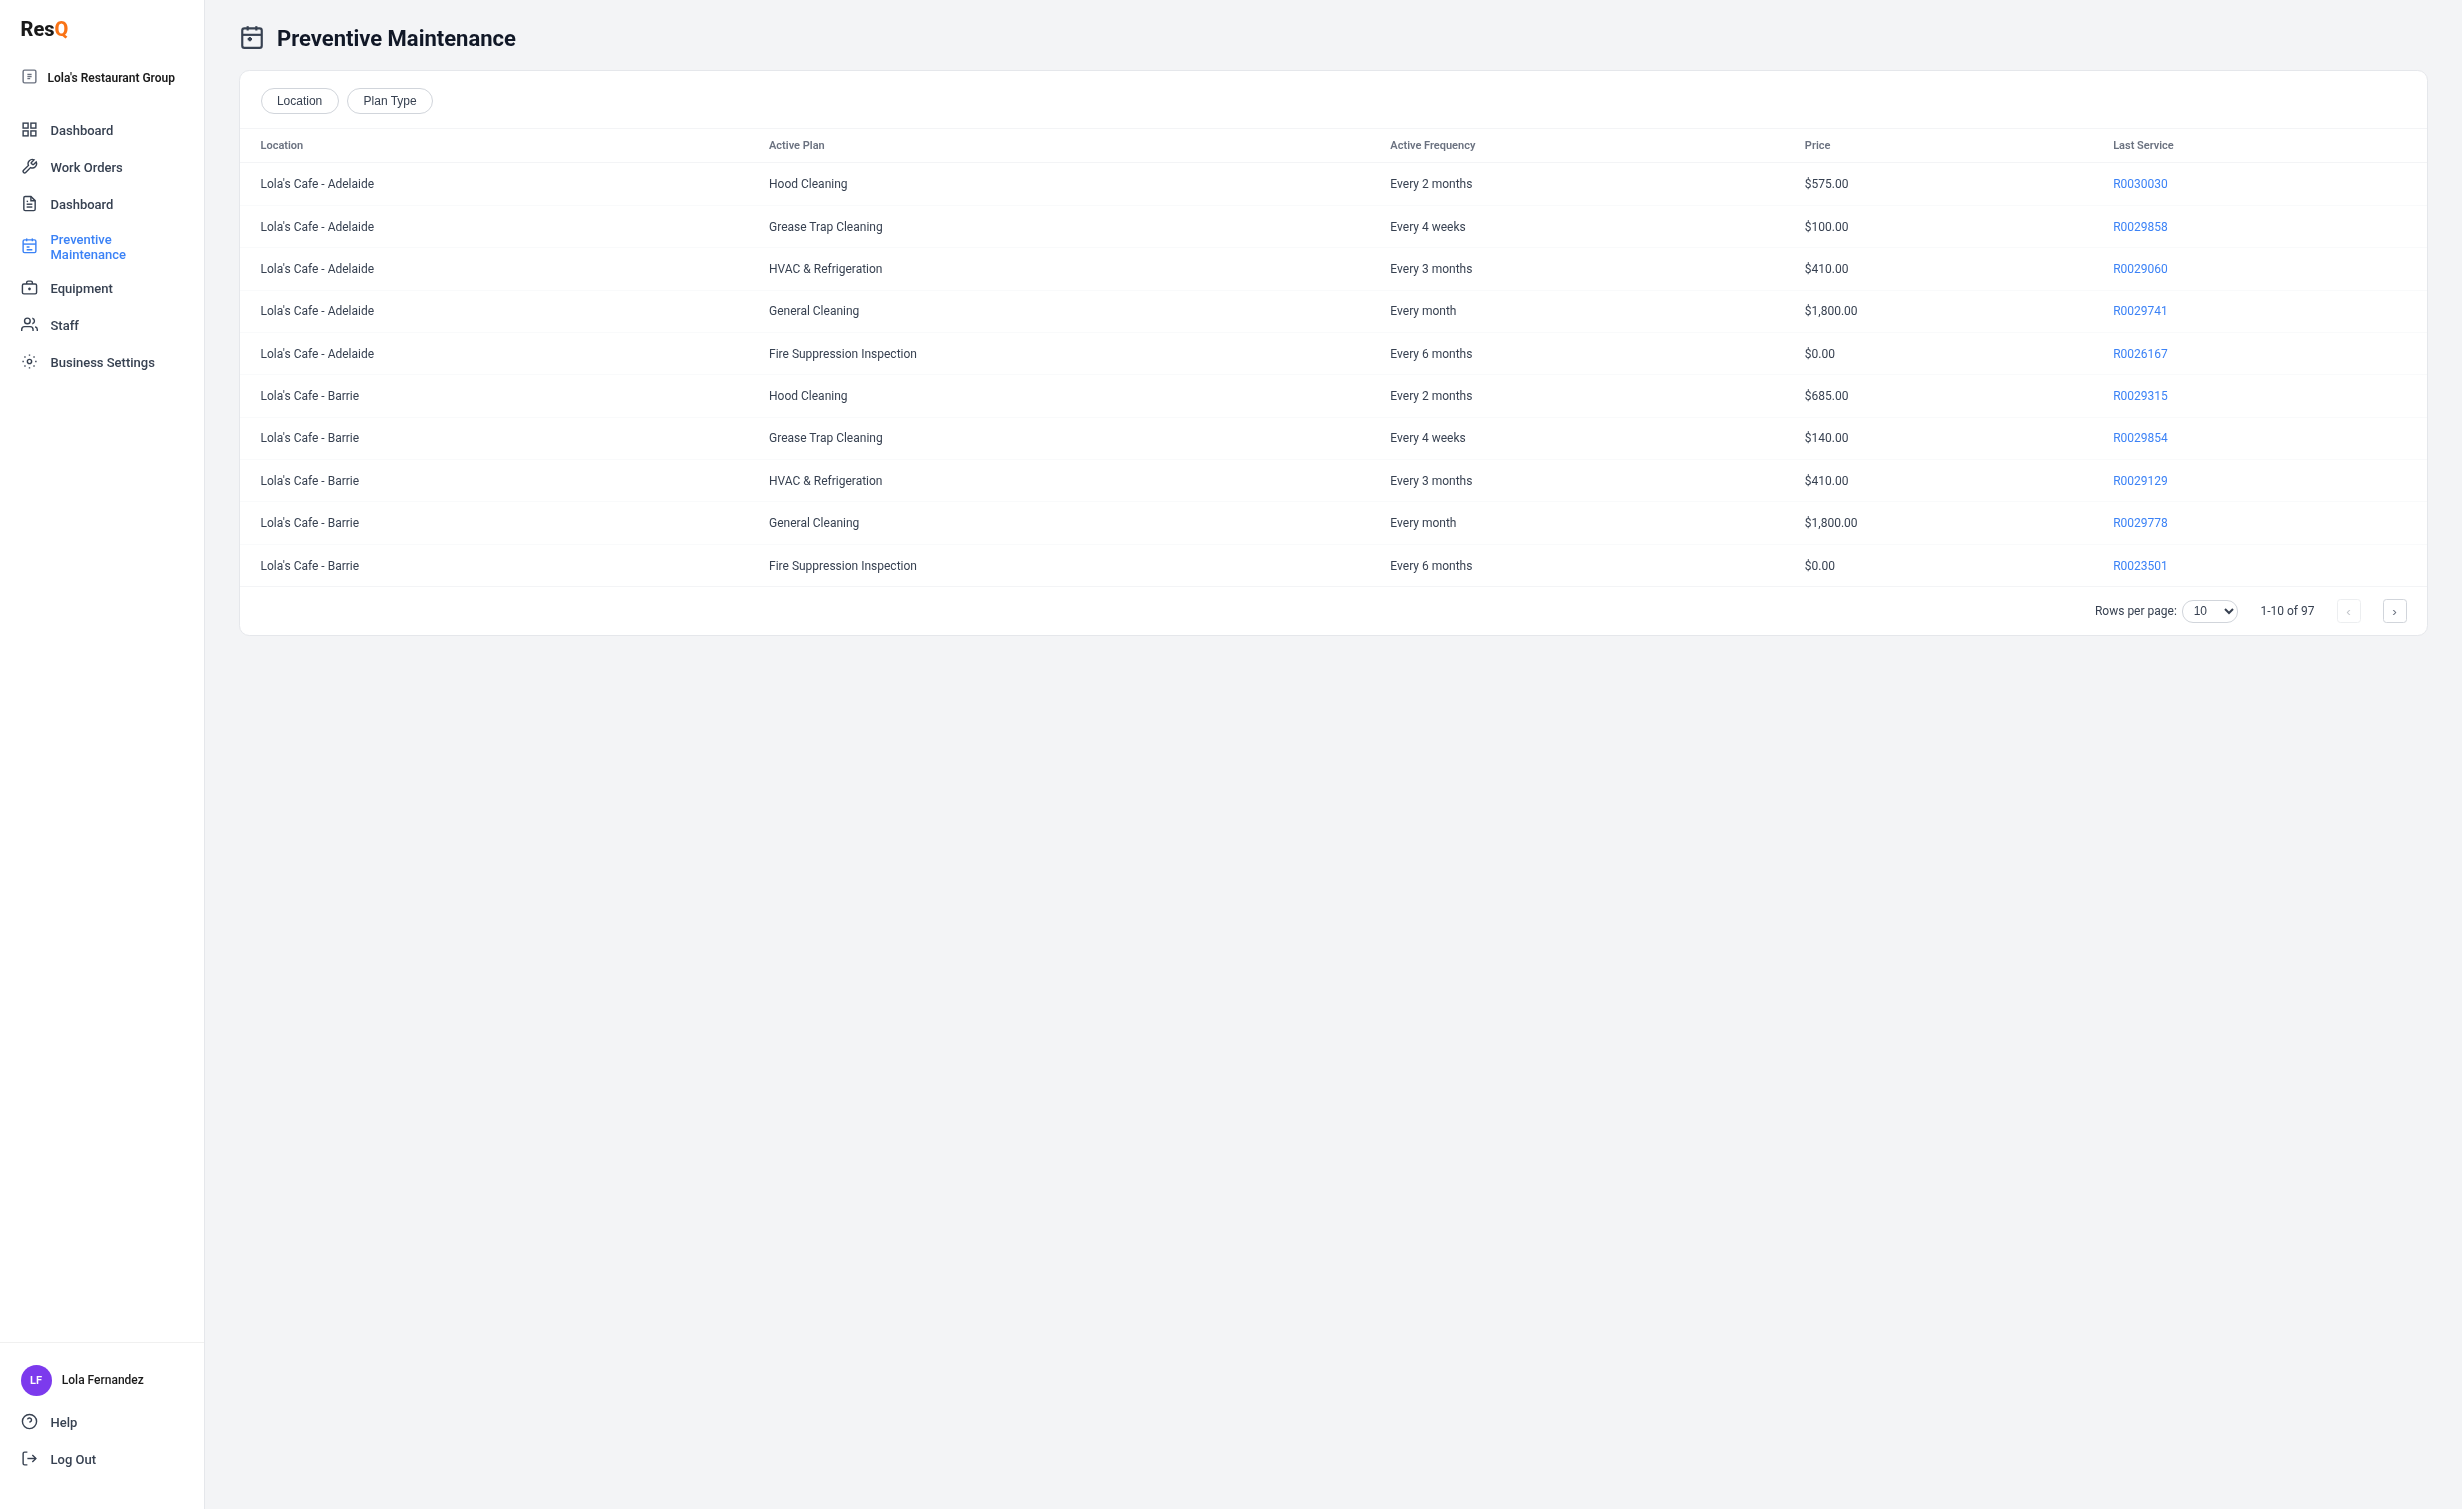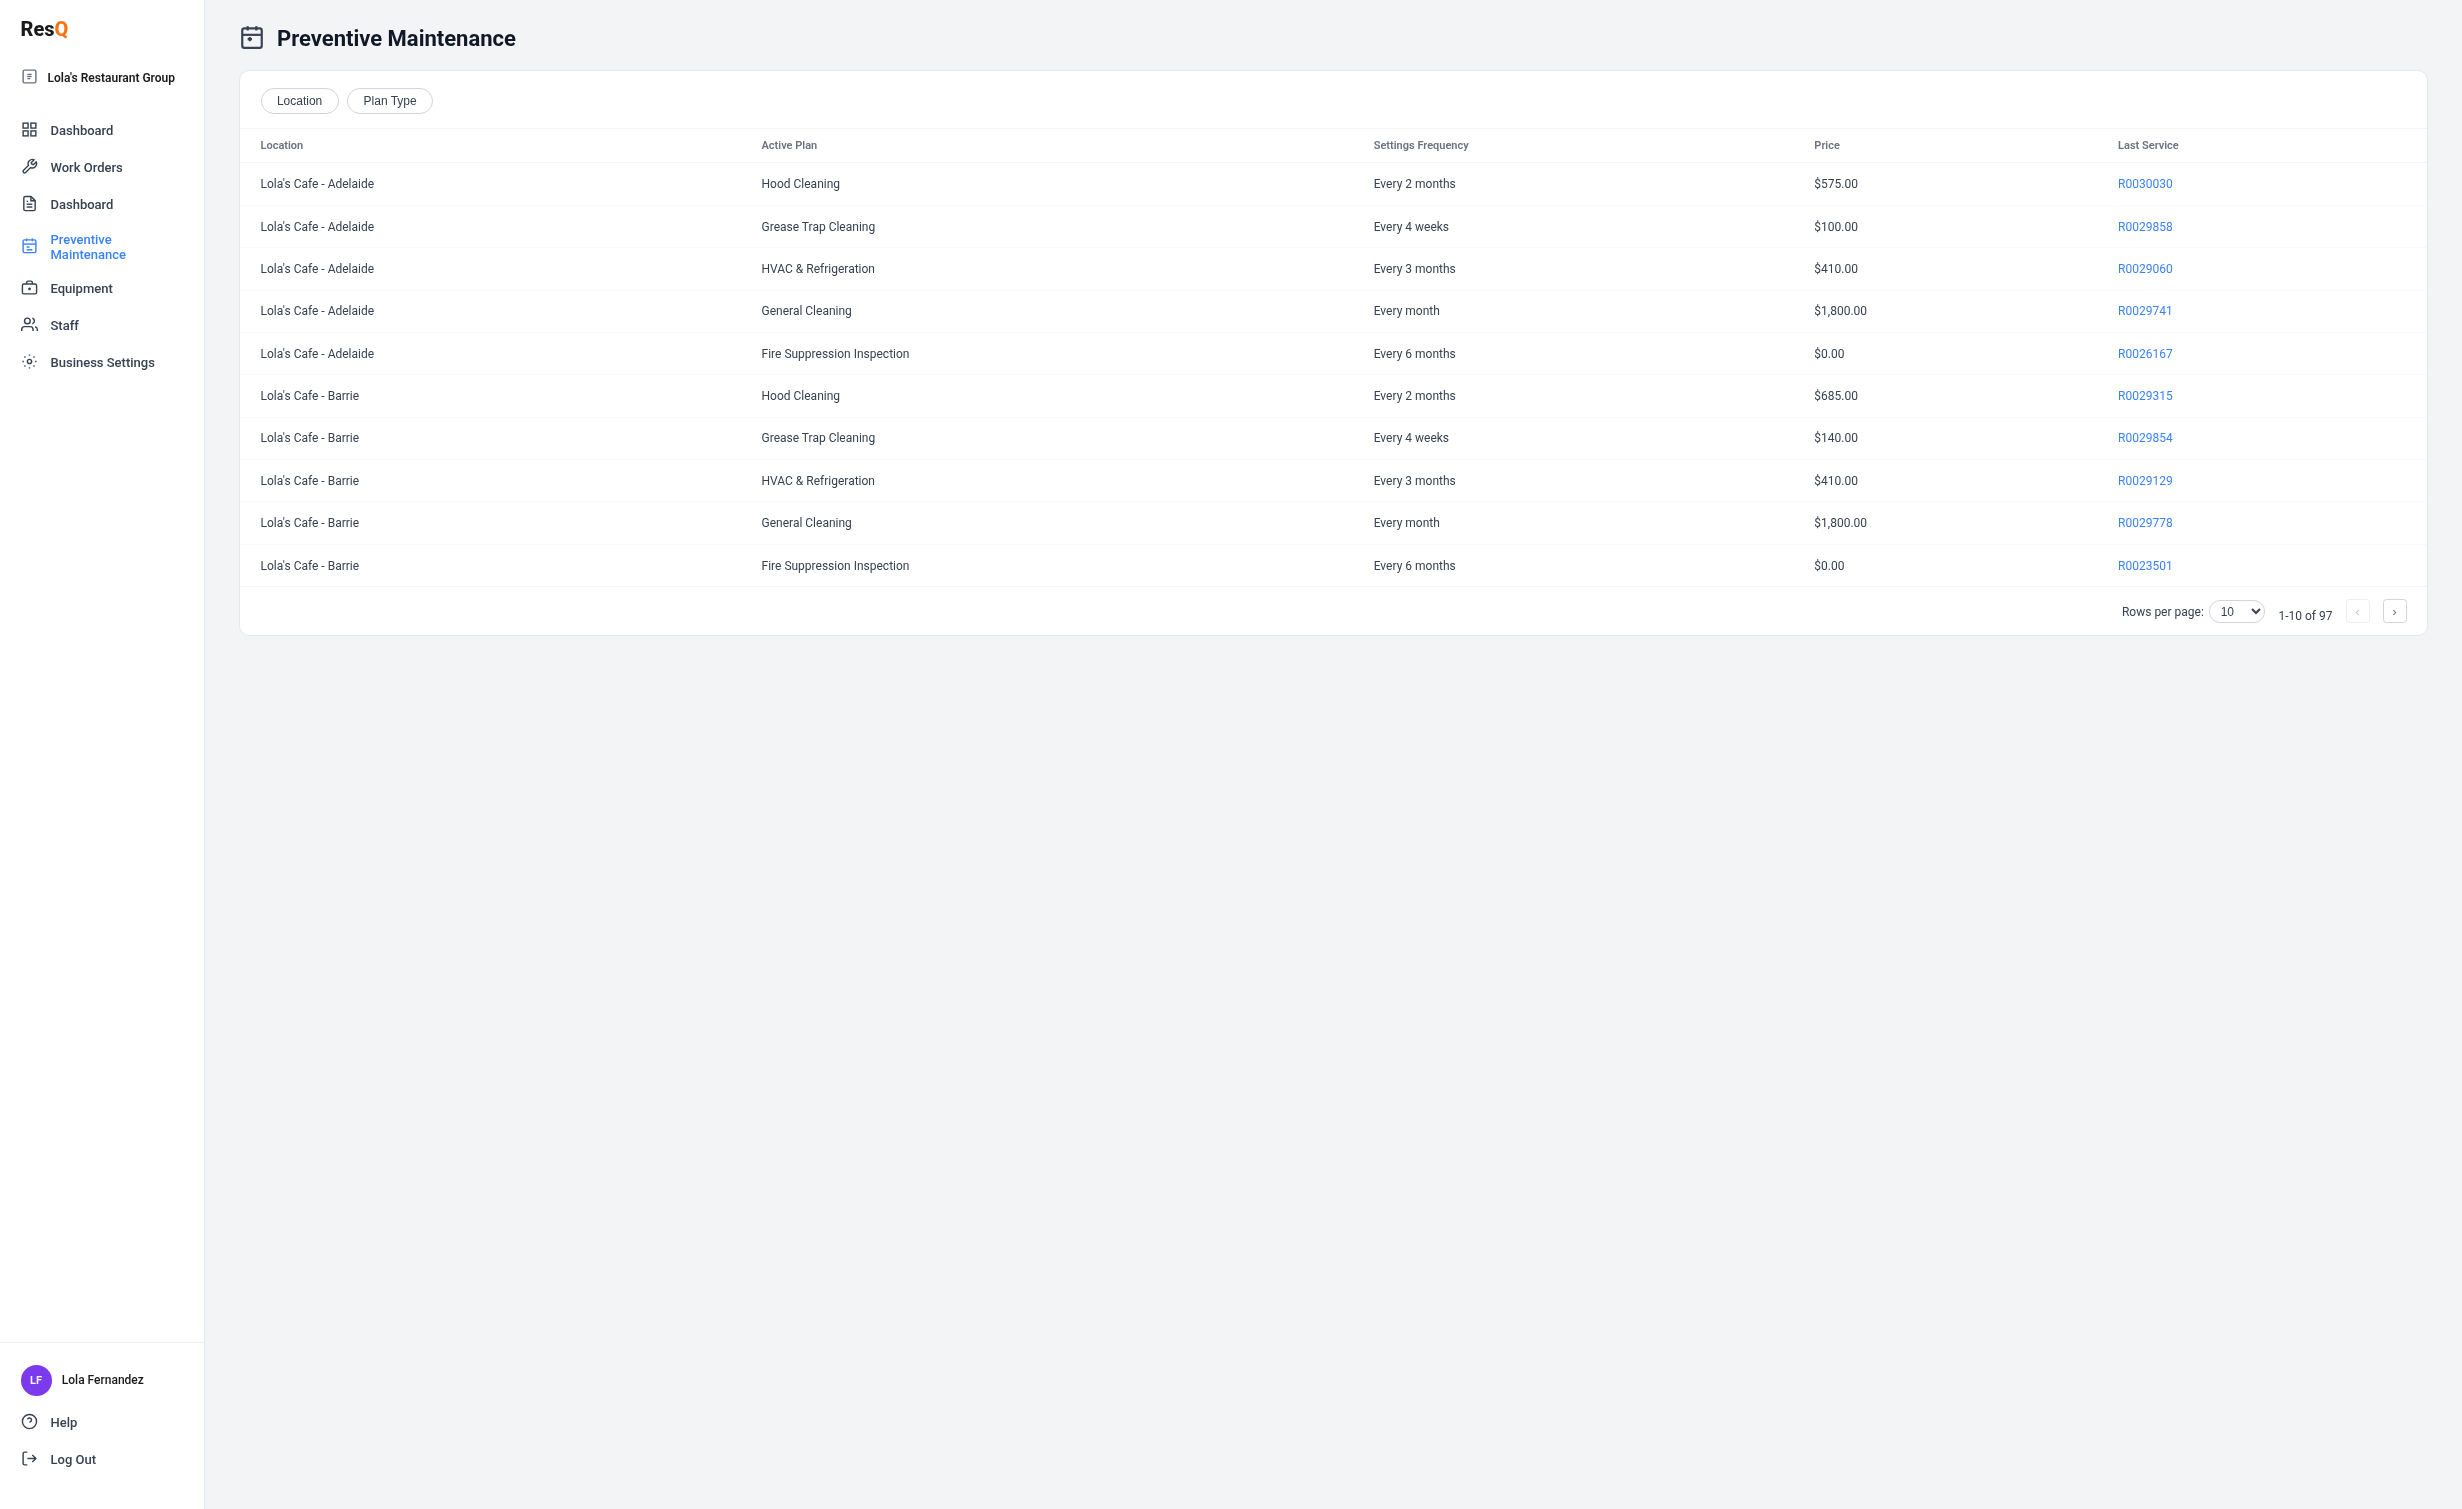--- a/index.html
+++ b/index.html
@@ -175,23 +175,23 @@
     .link-cell {
       color: #3b82f6;
       text-decoration: none;
       font-size: 12px;
       cursor: pointer;
     }
 
     
     .pagination-bar {
       display: flex;
-      align-items: flex-end;
+      align-items: center;
       justify-content: flex-end;
-      gap: 13px;
+      gap: 22px;
       padding: 12px 20.5px;
       border-top: 0.9px solid #f3f4f6;
       font-size: 12px;
       color: #374151;
     }
     .rows-per-page {
       display: flex;
       align-items: center;
       gap: 5.1px;
     }
@@ -378,21 +378,21 @@
     <div class="filter-bar">
       <button class="filter-pill">Location</button>
       <button class="filter-pill">Plan Type</button>
     </div>
 
     <table>
       <thead>
         <tr>
           <th>Location</th>
           <th>Active Plan</th>
-          <th>Settings Frequency</th>
+          <th>Active Frequency</th>
           <th>Price</th>
           <th>Last Service</th>
         </tr>
       </thead>
       <tbody id="table-body">
       <tr>
             <td>Lola's Cafe - Adelaide</td>
             <td>Hood Cleaning</td>
             <td>Every 2 months</td>
             <td>$575.00</td>

